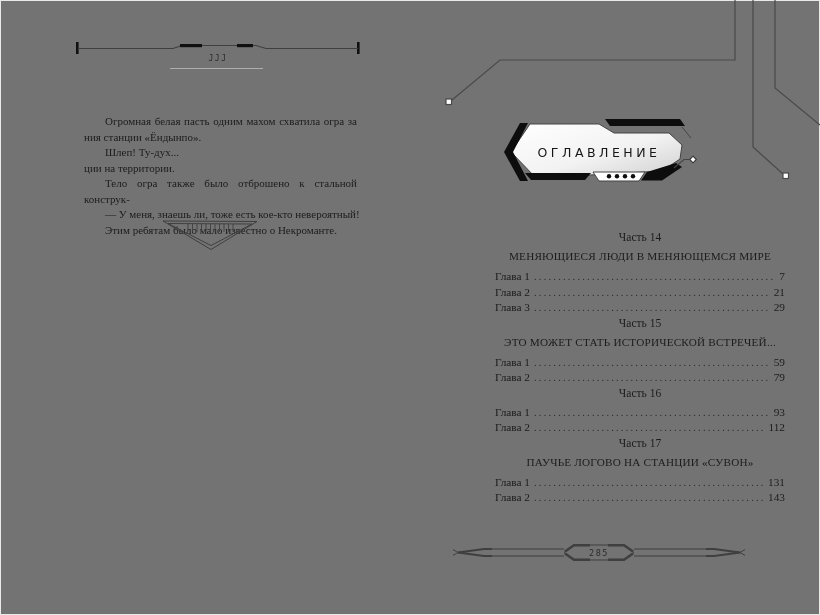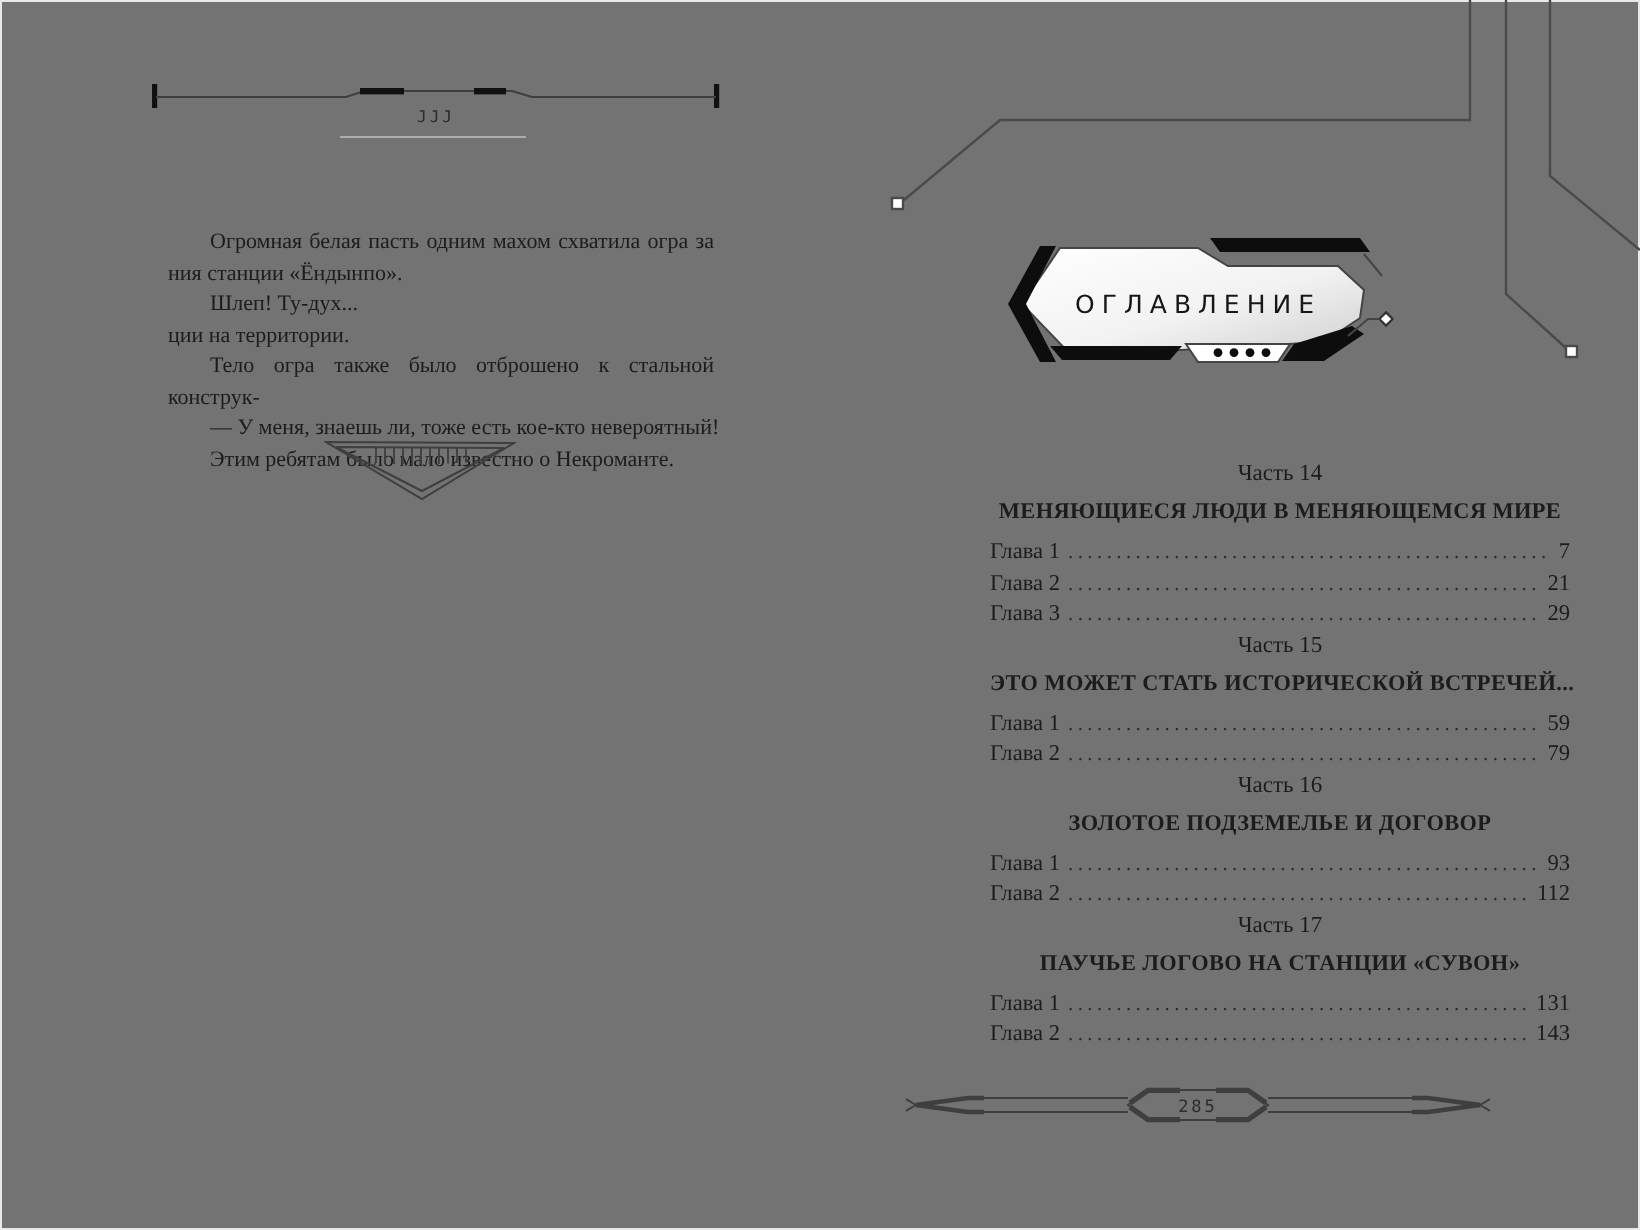--- a/index.html
+++ b/index.html
@@ -18,21 +18,21 @@
   .para.italic{}
   .line{white-space:nowrap;}
   .line.just{white-space:normal;text-align:justify;text-align-last:justify;}
   .line.indent{text-indent:21px;}
   
   .toc{
     position:absolute;left:455px;top:230px;width:290px;
     font-size:11.5px;line-height:15px;margin-left:40px;
   }
   .toc-part{text-align:center;margin-bottom:4px;}
-  .toc-title{text-align:center;margin-bottom:5px;font-size:11.2px;white-space:nowrap;letter-spacing:.2px;font-weight:bold;}
+  .toc-title{text-align:center;margin-bottom:5px;font-size:11.2px;white-space:nowrap;letter-spacing:.2px;}
   .toc-row{display:flex;align-items:center;line-height:15.5px;font-size:11.3px;}
   .toc-label{flex:0 0 auto;}
   .toc-dots{flex:1 1 auto;overflow:hidden;white-space:nowrap;margin:0 4px;color:#2a2a2a;}
   .toc-dots::after{
     content:"..........................................................................................";
     letter-spacing:2.2px;font-size:10.5px;
   }
   .toc-page{flex:0 0 auto;}
   .badge-label-text{
     font-family:"DejaVu Sans","Liberation Sans",sans-serif;
@@ -169,21 +169,20 @@
           <div class="toc-page">59</div>
         </div>
         <div class="toc-row">
           <div class="toc-label">Глава 2</div>
           <div class="toc-dots"></div>
           <div class="toc-page">79</div>
         </div>
       </div>
       <div class="toc-section">
         <div class="toc-part">Часть 16</div>
-        <div class="toc-title">ЗОЛОТОЕ ПОДЗЕМЕЛЬЕ И ДОГОВОР</div>
         <div class="toc-row">
           <div class="toc-label">Глава 1</div>
           <div class="toc-dots"></div>
           <div class="toc-page">93</div>
         </div>
         <div class="toc-row">
           <div class="toc-label">Глава 2</div>
           <div class="toc-dots"></div>
           <div class="toc-page">112</div>
         </div>

